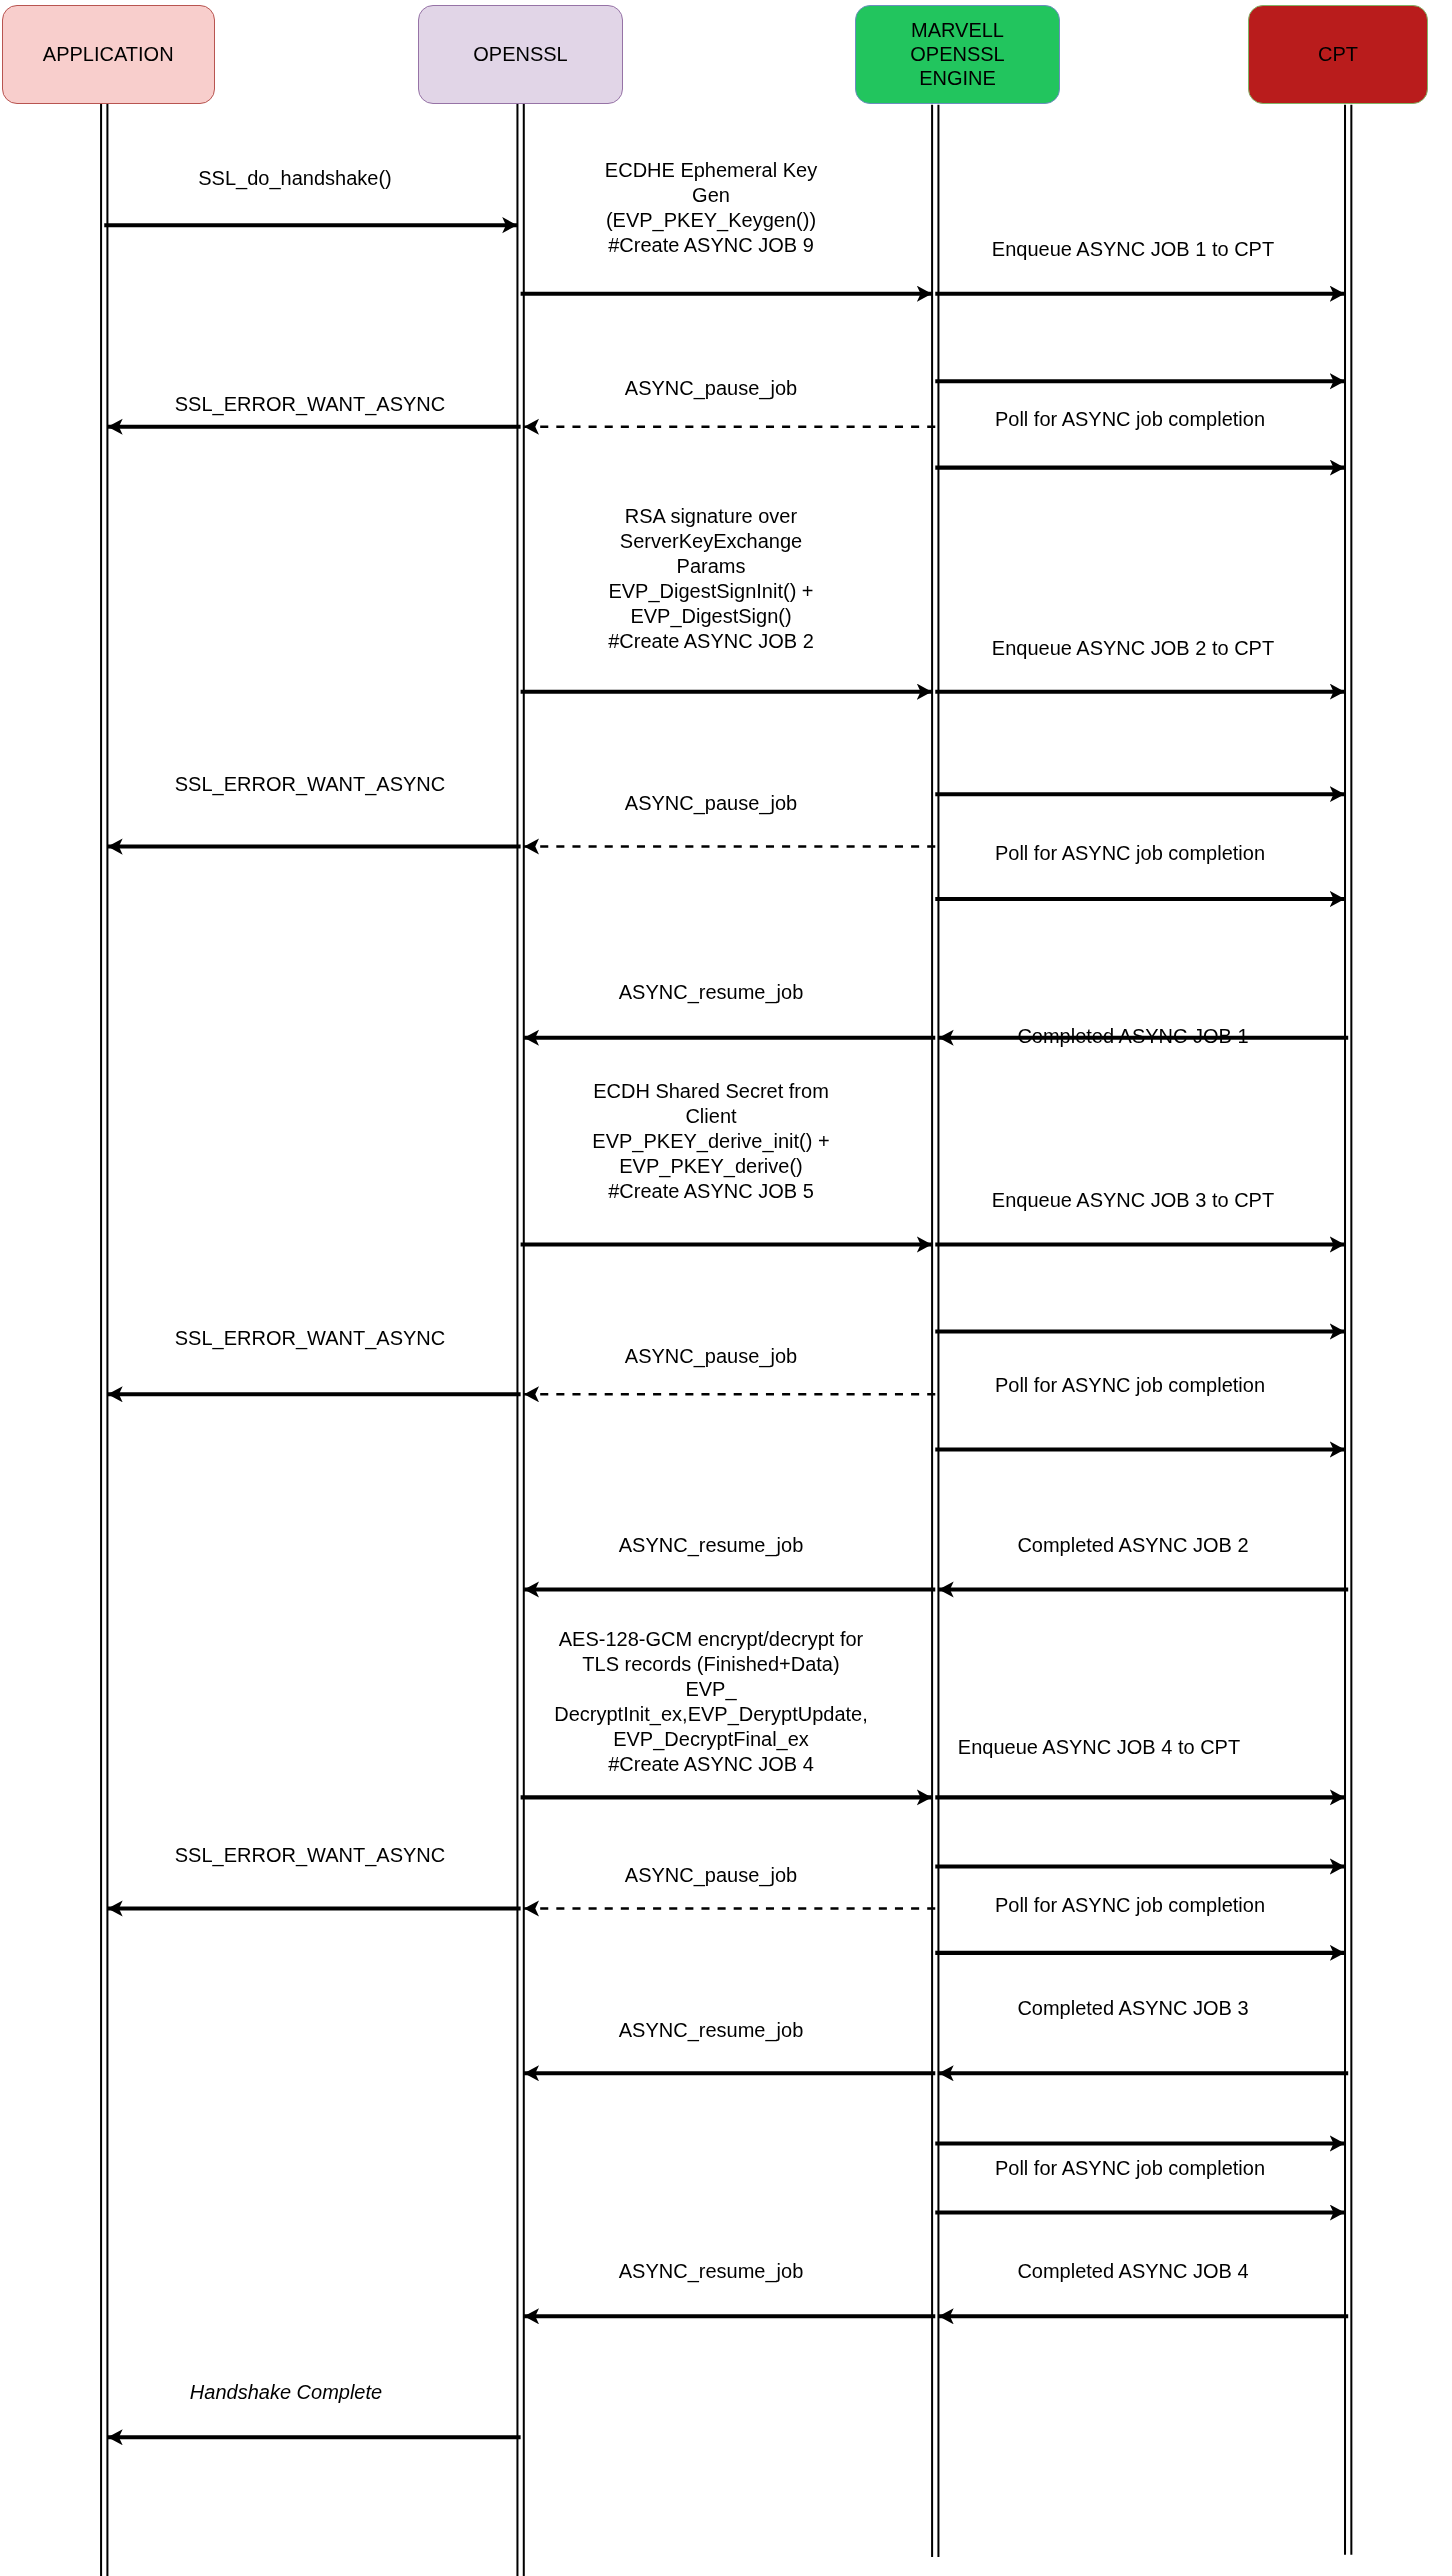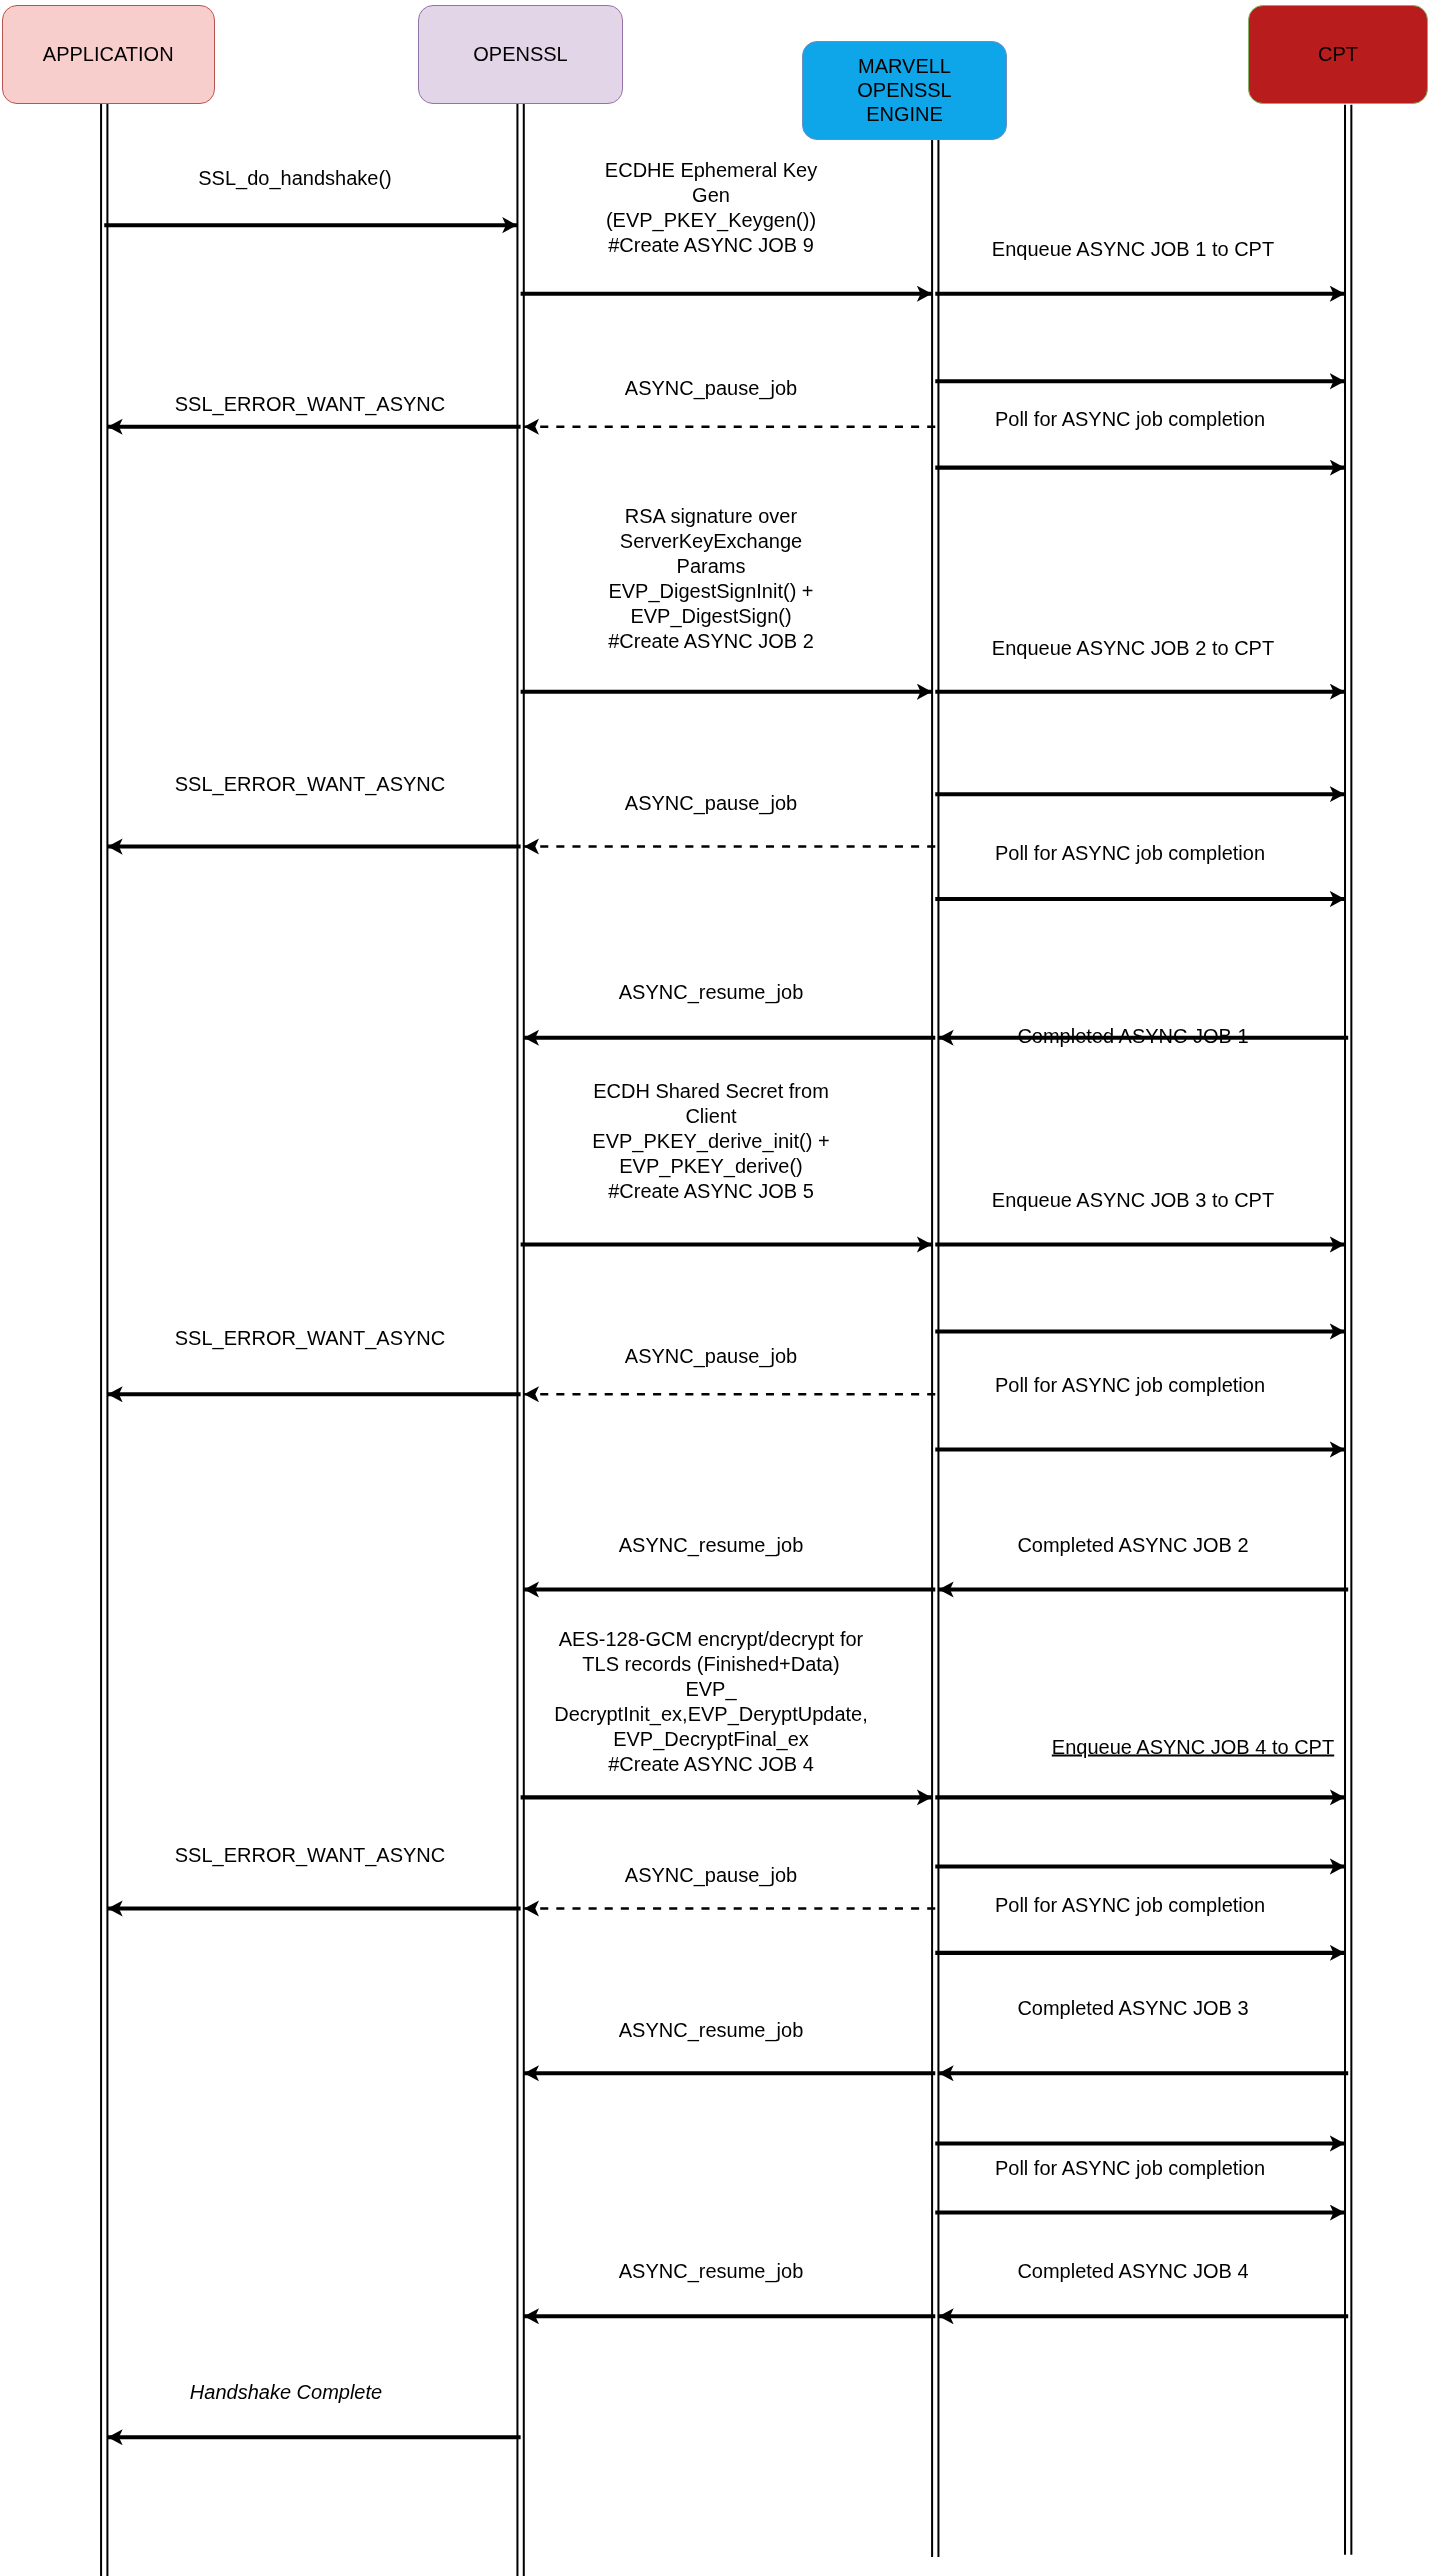--- a/index.html
+++ b/index.html
@@ -13,21 +13,21 @@
   .arrow { stroke:#000; stroke-width:7px; }
   .arrow.dashed { stroke-width:4.5px; stroke-dasharray:14 14; }
   .participant {
     position:absolute; top:4.6px; height:99px; box-sizing:border-box;
     border:1.7px solid #000; border-radius:15px;
     display:flex; align-items:center; justify-content:center;
     text-align:center; font-size:20px; line-height:24px; white-space:pre-line;
   }
   .participant.application { left:1.7px;    width:213px; background:#f8cecc; border-color:#b85450; }
   .participant.openssl     { left:418px;  width:205px; background:#e1d5e7; border-color:#9673a6; }
-  .participant.engine      { left:802px; width:205px; background:#0ea5e9; border-color:#6c8ebf;margin-top:36px; }
+  .participant.engine      { left:855px; width:205px; background:#22c55e; border-color:#6c8ebf; }
   .participant.cpt         { left:1248px; width:180px; background:#b91c1c; border-color:#82b366; }
   .msg-label {
     position:absolute; transform:translate(-50%,-50%);
     font-size:20px; white-space:nowrap;
   }
   .note {
     position:absolute; transform:translateX(-50%);
     font-size:20px; line-height:25px; text-align:center; white-space:pre-line;
   }
 </style>
@@ -152,21 +152,21 @@
   <div class="msg-label" style="left:711px; top:992px;">ASYNC_resume_job</div>
   <div class="msg-label" style="left:1133px; top:992px;margin-top:44px;">Completed ASYNC JOB 1</div>
 
   <div class="msg-label" style="left:1133px; top:1200px;">Enqueue ASYNC JOB 3 to CPT</div>
   <div class="msg-label" style="left:711px; top:1356px;">ASYNC_pause_job</div>
   <div class="msg-label" style="left:310px; top:1338px;">SSL_ERROR_WANT_ASYNC</div>
   <div class="msg-label" style="left:1130px; top:1385px;">Poll for ASYNC job completion</div>
   <div class="msg-label" style="left:711px; top:1545px;">ASYNC_resume_job</div>
   <div class="msg-label" style="left:1133px; top:1545px;">Completed ASYNC JOB 2</div>
 
-  <div class="msg-label" style="left:1193px; top:1747px;text-decoration:underline;">Enqueue ASYNC JOB 4 to CPT</div>
+  <div class="msg-label" style="left:1099px; top:1747px;">Enqueue ASYNC JOB 4 to CPT</div>
   <div class="msg-label" style="left:711px; top:1875px;">ASYNC_pause_job</div>
   <div class="msg-label" style="left:310px; top:1855px;">SSL_ERROR_WANT_ASYNC</div>
   <div class="msg-label" style="left:1130px; top:1905px;">Poll for ASYNC job completion</div>
   <div class="msg-label" style="left:711px; top:2030px;">ASYNC_resume_job</div>
   <div class="msg-label" style="left:1133px; top:2008px;">Completed ASYNC JOB 3</div>
 
   <div class="msg-label" style="left:1130px; top:2168px;">Poll for ASYNC job completion</div>
   <div class="msg-label" style="left:711px; top:2271px;">ASYNC_resume_job</div>
   <div class="msg-label" style="left:1133px; top:2271px;">Completed ASYNC JOB 4</div>
   <div class="msg-label" style="left:286px; top:2392px;font-style:italic;">Handshake Complete</div>

